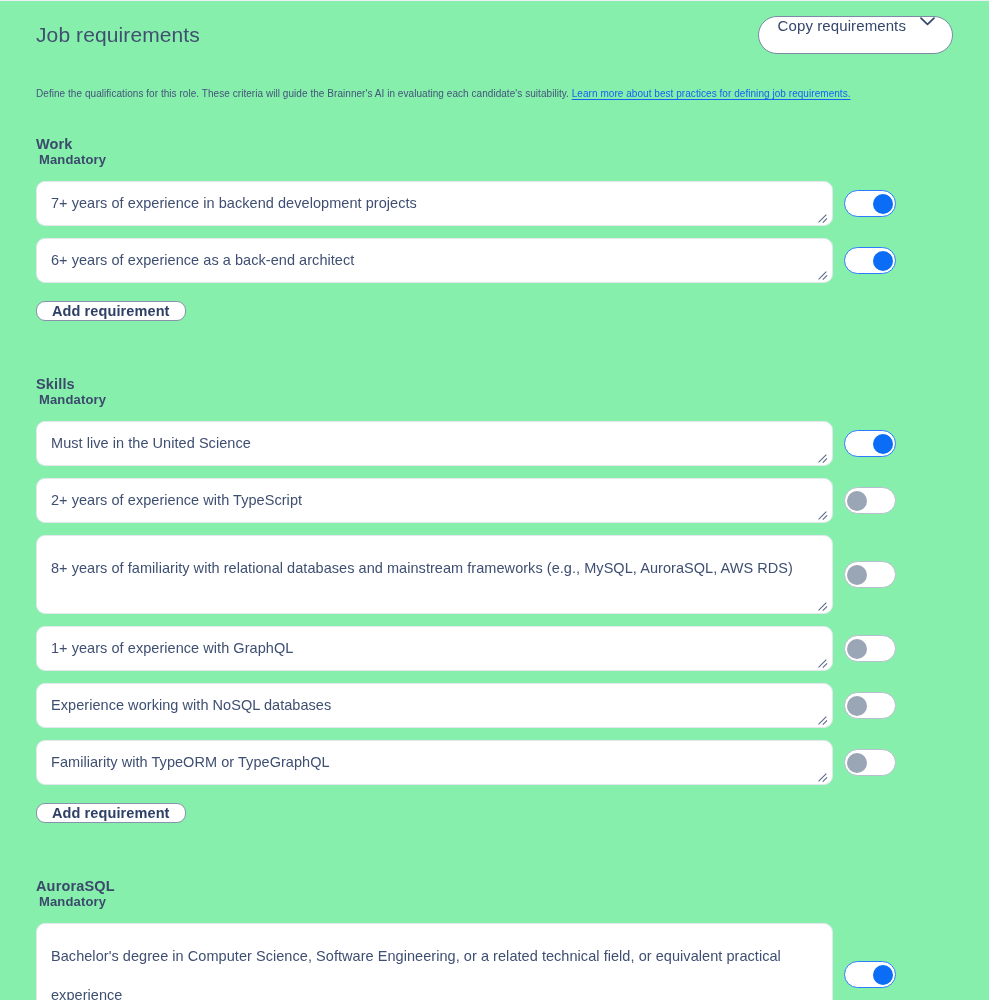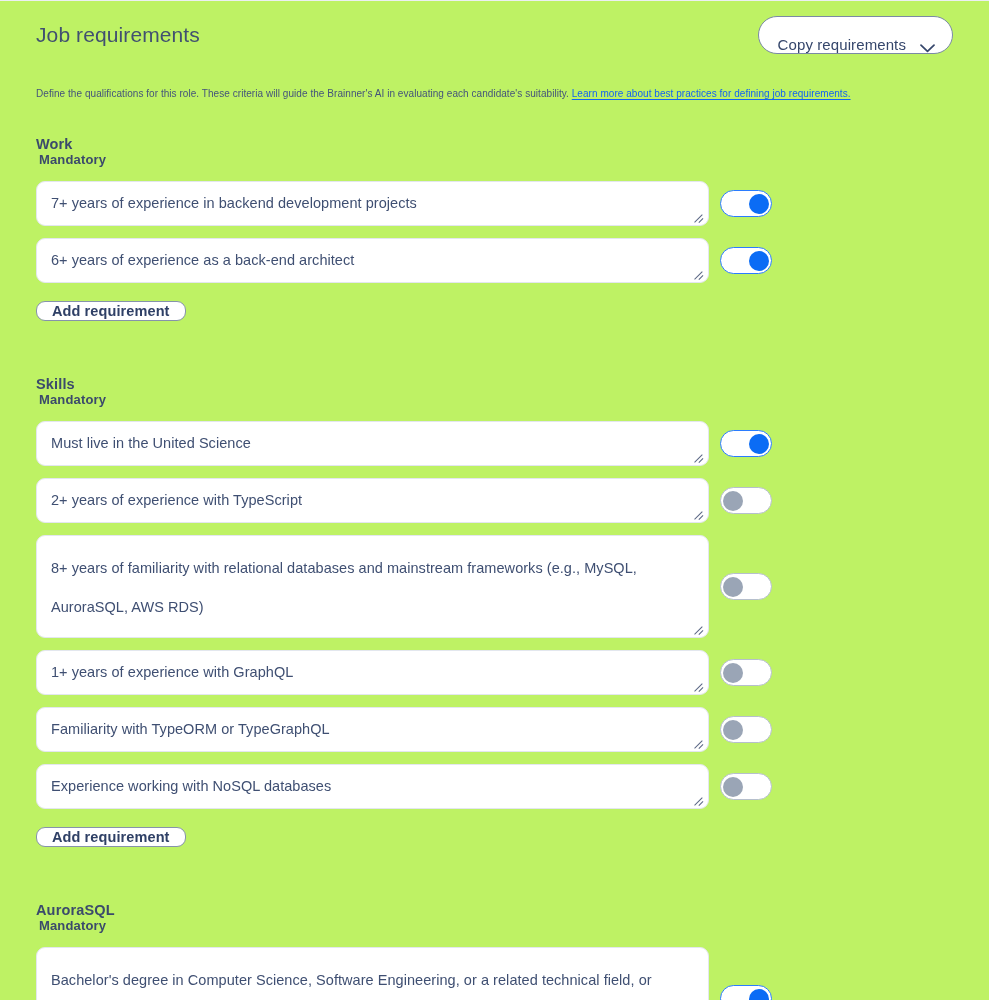--- a/index.html
+++ b/index.html
@@ -14,21 +14,21 @@
     background: #ffffff;
     font-family: "Liberation Sans", sans-serif;
     -webkit-font-smoothing: antialiased;
   }
 
   
   .page {
     position: relative;
     width: 989px;
     height: 1000px;
-    background: #bef264;
+    background: #86efac;
     overflow: hidden;
     padding-left: 7px;
   }
 
   .top-hairline {
     position: absolute;
     top: 0; left: 0;
     width: 989px;
     height: 1px;
     background: #eceff3;
@@ -54,21 +54,21 @@
     font-weight: 400;
     color: #415070;
     letter-spacing: .1px;
     line-height: 34px;
     margin: 0;
     padding-top: 2px;
   }
 
   .copy-btn {
     display: inline-flex;
-    align-items: flex-end;
+    align-items: flex-start;
     gap: 14px;
     height: 38px;
     padding: 0 17px 0 19px;
     border: 1.4px solid #7b8aa5;
     border-radius: 19px;
     background: #ffffff;
     color: #35466b;
     font-family: "Liberation Sans", sans-serif;
     font-size: 15px;
     font-weight: 400;
@@ -123,21 +123,21 @@
 
   
   .req-row {
     display: flex;
     align-items: center;
     margin-bottom: 12px;
   }
 
   .req-field {
     position: relative;
-    width: 673px;
+    width: 797px;
     min-height: 41px;
     border: 1px solid #e3e7ee;
     border-radius: 9px;
     background: #ffffff;
     padding: 10px 30px 10px 14px;
     font-size: 14.5px;
     line-height: 23px;
     color: #3f4f72;
     letter-spacing: .05px;
     overflow: hidden;
@@ -321,31 +321,31 @@
               <span class="txt">1+ years of experience with GraphQL</span>
               <span class="grip"></span>
             </div>
             <div class="toggle-cell">
               <div class="toggle">
                 <span class="knob"></span>
               </div>
             </div>
           </div><div class="req-row">
             <div class="req-field">
+              <span class="txt">Experience working with NoSQL databases</span>
+              <span class="grip"></span>
+            </div>
+            <div class="toggle-cell">
+              <div class="toggle">
+                <span class="knob"></span>
+              </div>
+            </div>
+          </div><div class="req-row">
+            <div class="req-field">
               <span class="txt">Familiarity with TypeORM or TypeGraphQL</span>
-              <span class="grip"></span>
-            </div>
-            <div class="toggle-cell">
-              <div class="toggle">
-                <span class="knob"></span>
-              </div>
-            </div>
-          </div><div class="req-row">
-            <div class="req-field">
-              <span class="txt">Experience working with NoSQL databases</span>
               <span class="grip"></span>
             </div>
             <div class="toggle-cell">
               <div class="toggle">
                 <span class="knob"></span>
               </div>
             </div>
           </div><button class="add-btn">Add requirement</button></div>
         <div class="section education">
           <div class="section-head">

